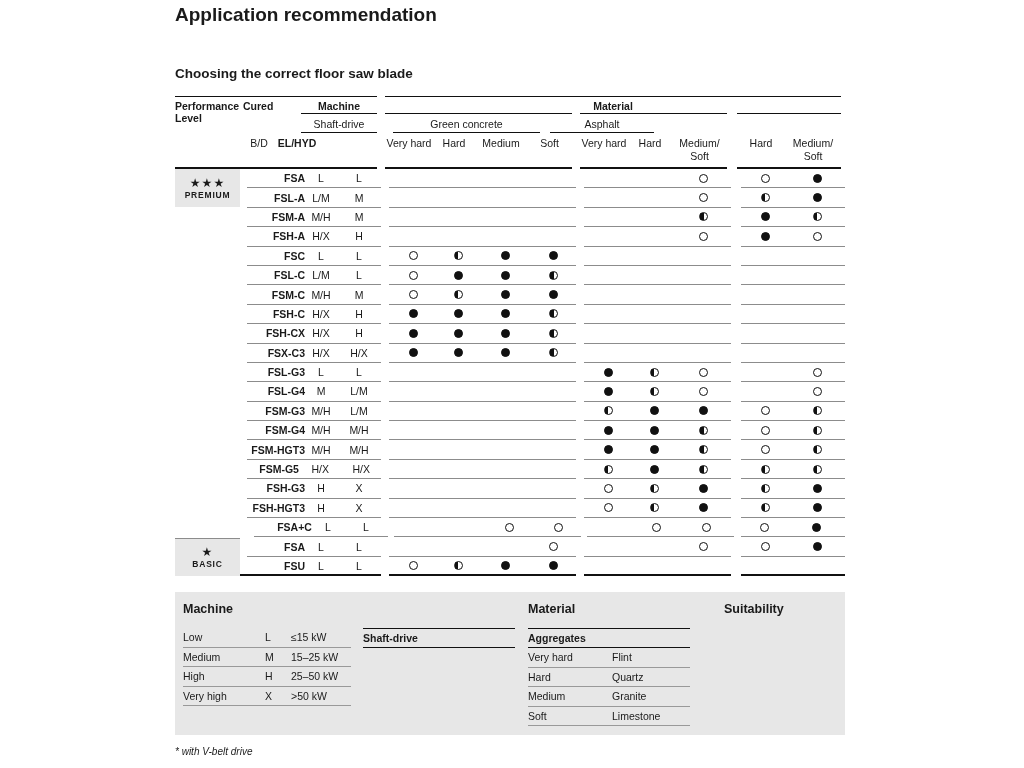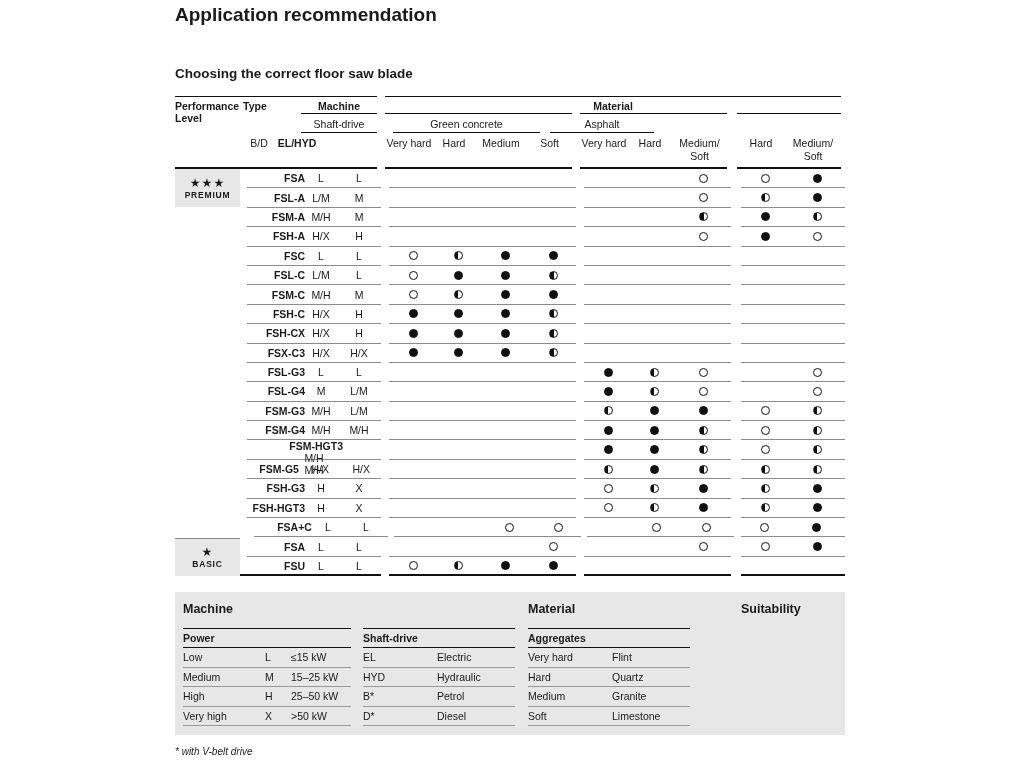--- a/index.html
+++ b/index.html
@@ -75,21 +75,21 @@
 
   <div class="title">Application recommendation</div>
   <div class="subtitle">Choosing the correct floor saw blade</div>
 
   <div class="maintable">
 
     <div class="hdr">
       <div class="c-perf h-perf">Performance Level</div>
       <div class="h-left">
         <div class="h-lr1">
-          <div class="h-type">Type</div>
+          <div class="h-type">Cured</div>
           <div class="h-machine">Machine</div>
         </div>
         <div class="h-lr2">
           <div class="h-shaft">Shaft-drive</div>
         </div>
         <div class="h-lr3">
           <div class="h-bd">B/D</div>
           <div class="h-el">EL/HYD</div>
         </div>
       </div>
@@ -609,21 +609,21 @@
             <div class="dcell" style="width: 48px;">
               <span class="dot dot-empty"></span>
             </div>
             <div class="dcell" style="width: 56px;">
               <span class="dot dot-half"></span>
             </div>
           </div>
         </div>
         <div class="t-row">
           <div class="c-perf"></div>
-          <div class="seg" style="width: 134px; flex-direction: column;">
+          <div class="seg" style="width: 134px;">
             <div class="cell-type">FSM-HGT3</div>
             <div class="cell-bd">M/H</div>
             <div class="cell-el">M/H</div>
           </div>
           <div class="gap8"></div>
           <div class="seg w187">
             <div class="dcell" style="width: 48px;"></div>
             <div class="dcell" style="width: 42px;"></div>
             <div class="dcell" style="width: 52px;"></div>
             <div class="dcell" style="width: 45px;"></div>
@@ -863,24 +863,23 @@
             <div class="dcell" style="width: 48px;"></div>
             <div class="dcell" style="width: 56px;"></div>
           </div>
         </div>
       </div>
   </div>
 
   <div class="legend">
     <div class="lg-head" style="left:8px">Machine</div>
     <div class="lg-head" style="left:353px">Material</div>
-    <div class="lg-head" style="left:566px">Suitability</div>
+    <div class="lg-head" style="left:549px">Suitability</div>
 
     <div class="lg-table" style="left:8px; width:168px">
-      <div class="lg-hrow">Power</div>
       <div>
           <div class="lg-row">
             <div class="p-label">Low</div>
             <div class="p-letter">L</div>
             <div class="p-range">≤15 kW</div>
           </div>
           <div class="lg-row">
             <div class="p-label">Medium</div>
             <div class="p-letter">M</div>
             <div class="p-range">15–25 kW</div>
@@ -892,38 +891,20 @@
           </div>
           <div class="lg-row">
             <div class="p-label">Very high</div>
             <div class="p-letter">X</div>
             <div class="p-range">&gt;50 kW</div>
           </div>
         </div>
     </div>
     <div class="lg-table" style="left:188px; width:152px">
       <div class="lg-hrow">Shaft-drive</div>
-      <div>
-          <div class="lg-row">
-            <div class="s-key">EL</div>
-            <div class="s-val">Electric</div>
-          </div>
-          <div class="lg-row">
-            <div class="s-key">HYD</div>
-            <div class="s-val">Hydraulic</div>
-          </div>
-          <div class="lg-row">
-            <div class="s-key">B*</div>
-            <div class="s-val">Petrol</div>
-          </div>
-          <div class="lg-row">
-            <div class="s-key">D*</div>
-            <div class="s-val">Diesel</div>
-          </div>
-        </div>
     </div>
     <div class="lg-table" style="left:353px; width:162px">
       <div class="lg-hrow">Aggregates</div>
       <div>
           <div class="lg-row">
             <div class="a-key">Very hard</div>
             <div class="a-val">Flint</div>
           </div>
           <div class="lg-row">
             <div class="a-key">Hard</div>

